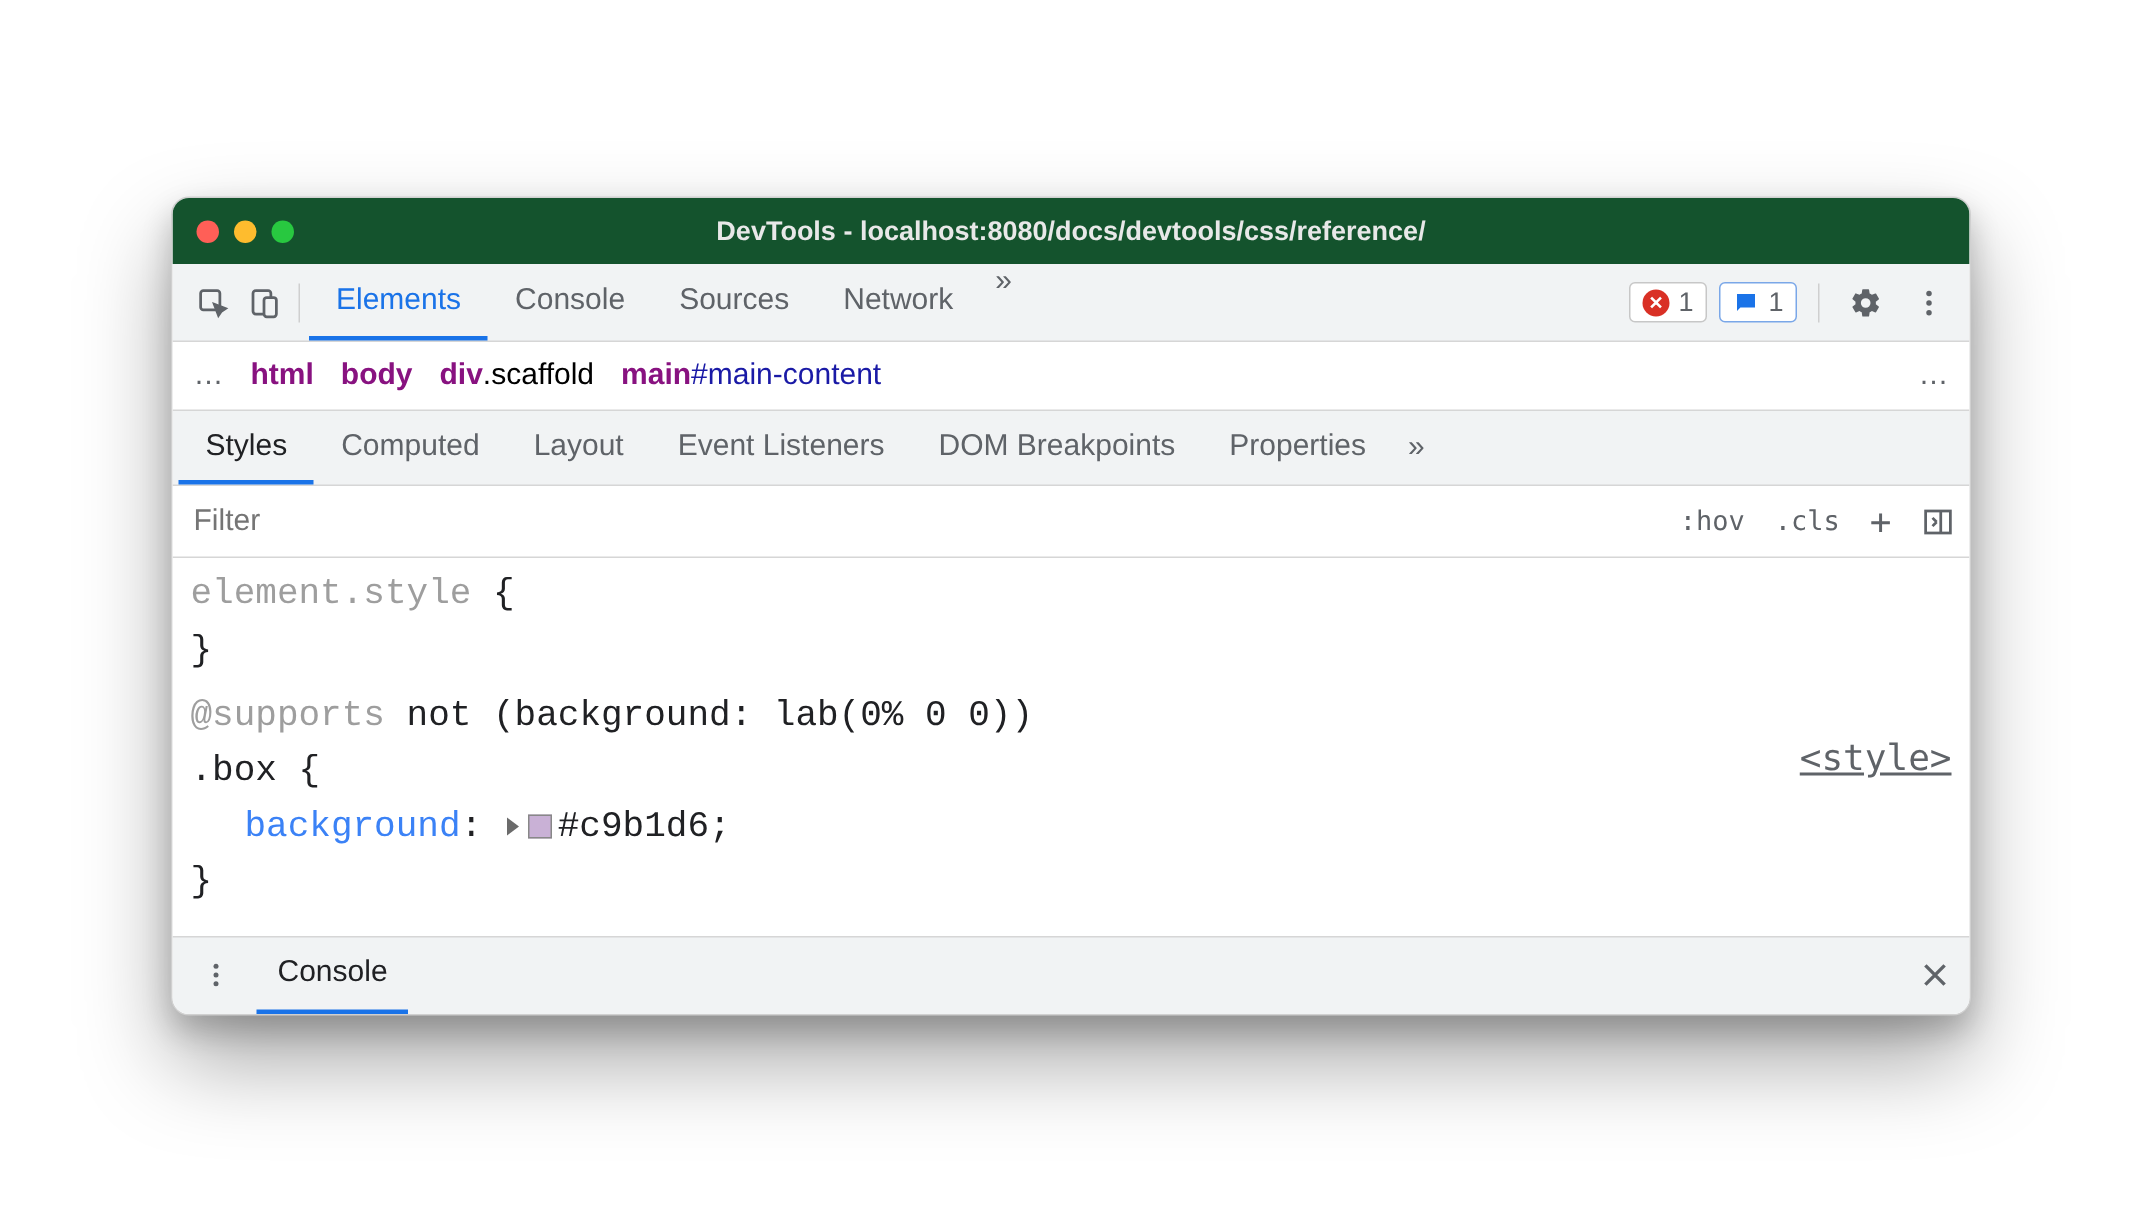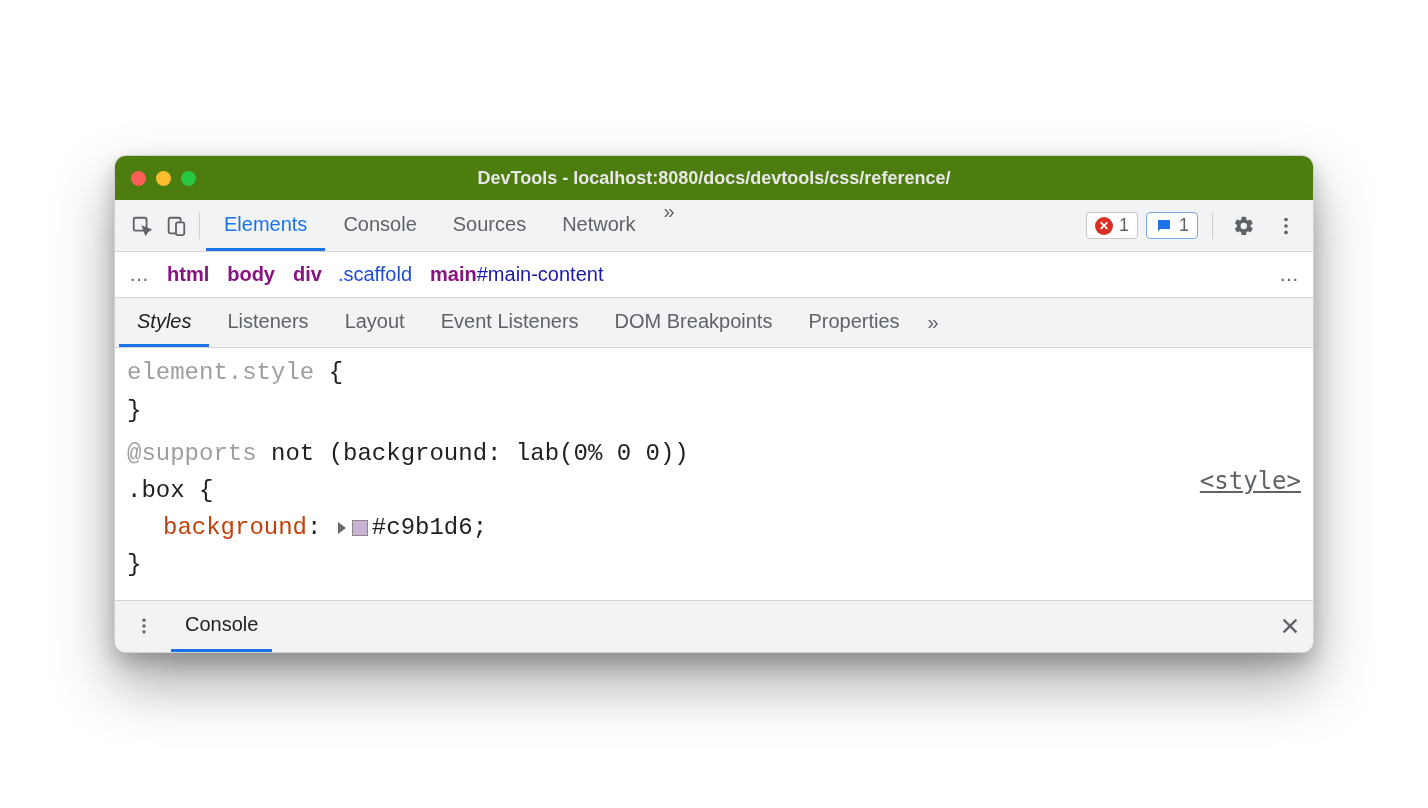--- a/index.html
+++ b/index.html
@@ -13,21 +13,21 @@
   }
   .window {
     width: 1200px;
     border-radius: 12px;
     overflow: hidden;
     box-shadow: 0 30px 60px rgba(0,0,0,0.35), 0 10px 20px rgba(0,0,0,0.2);
     background: #fff;
     border: 1px solid #d0d0d0;
   }
   .titlebar {
-    background: #4d7c0f;
+    background: #14532d;
     height: 44px;
     display: flex;
     align-items: center;
     padding: 0 16px;
     position: relative;
   }
   .traffic-lights { display: flex; gap: 10px; }
   .tl { width: 15px; height: 15px; border-radius: 50%; }
   .tl.red { background: #ff5f57; }
   .tl.yellow { background: #febc2e; }
@@ -109,41 +109,41 @@
     border-bottom: 1px solid #d6d6d6;
     font-size: 20px;
     gap: 18px;
     overflow: hidden;
     white-space: nowrap;
     background:#fff;
   }
   .bc-ellipsis { color:#5f6368; }
   .bc-item { color:#5f6368; cursor:pointer; }
   .bc-tag { color:#881280;font-weight:bold; }
-  .bc-cls { color:#1d4ed8;margin-left:16px; }
+  .bc-cls { color:#000000; }
   .bc-id  { color:#1a1aa6;margin-top:13px; }
   .sub-tabs {
     display:flex;
     align-items:center;
     height:50px;
     border-bottom:1px solid #d6d6d6;
     background:#f1f3f4;
     padding: 0 4px;
   }
   .sub-tab {
     padding:0 18px;
     height:100%;
     display:flex;
     align-items:center;
     font-size:20px;
     color:#5f6368;
     cursor:pointer;
     border-bottom:3px solid transparent;
   }
-  .sub-tab.active{ color:#202124; border-bottom-color:#1a73e8;font-style:italic;}
+  .sub-tab.active{ color:#202124; border-bottom-color:#1a73e8;}
   .filter-row{
     display:flex;
     align-items:center;
     height:48px;
     border-bottom:1px solid #d6d6d6;
     background:#fff;
   }
   .filter-input{
     flex:1;
     border:none;
@@ -167,21 +167,21 @@
     font-size:24px;
     line-height:1.55;
     padding:6px 12px 10px 12px;
     background:#fff;
     min-height:180px;
   }
   .rule-block{ margin-bottom:6px; position:relative;}
   .gray{color:#9e9e9e;}
   .kw{color:#202124;}
   .selector{color:#202124;}
-  .prop{color:#c2410c;}
+  .prop{color:#3b82f6;}
   .val{color:#202124;}
   .indent{padding-left:36px;}
   .expand-tri{
     display:inline-block;width:0;height:0;
     border-top:6px solid transparent;border-bottom:6px solid transparent;
     border-left:8px solid #6b6b6b; margin:0 6px 0 2px; vertical-align:middle;
   }
   .swatch{
     display:inline-block;width:16px;height:16px;
     border:1px solid #888; vertical-align:middle; margin-right:4px;
@@ -282,28 +282,41 @@
     <span class="bc-ellipsis">…</span>
     <span class="bc-item"><span class="bc-tag">html</span></span>
     <span class="bc-item"><span class="bc-tag">body</span></span>
     <span class="bc-item"><span class="bc-tag">div</span><span class="bc-cls">.scaffold</span></span>
     <span class="bc-item"><span class="bc-tag">main</span><span class="bc-id">#main-content</span></span>
     <span class="bc-ellipsis" style="margin-left:auto">…</span>
   </div>
 
   <div class="sub-tabs">
     <div class="sub-tab active">Styles</div>
-    <div class="sub-tab">Listeners</div>
+    <div class="sub-tab">Computed</div>
     <div class="sub-tab">Layout</div>
     <div class="sub-tab">Event Listeners</div>
     <div class="sub-tab">DOM Breakpoints</div>
     <div class="sub-tab">Properties</div>
     <div class="chevrons">»</div>
   </div>
 
+  <div class="filter-row">
+    <input class="filter-input" placeholder="Filter" style="">
+    <div class="filter-tool">:hov</div>
+    <div class="filter-tool">.cls</div>
+    <div class="filter-tool" style="font-size:24px;position:relative;">+</div>
+    <div class="filter-tool">
+      <svg width="22" height="22" viewBox="0 0 24 24" fill="none" stroke="#5f6368" stroke-width="2">
+          <rect x="3" y="4" width="18" height="16"></rect>
+          <path d="M14 4v16"></path>
+          <path d="M11 12l-3-3M11 12l-3 3"></path>
+        </svg>
+    </div>
+  </div>
 
   <div class="styles-pane">
     <div class="rule-block">
       <span class="gray">element.style</span>
       <span class="kw">{</span><br>
       <span class="kw">}</span>
     </div>
 
     <div class="rule-block">
       <span class="gray">@supports</span>

